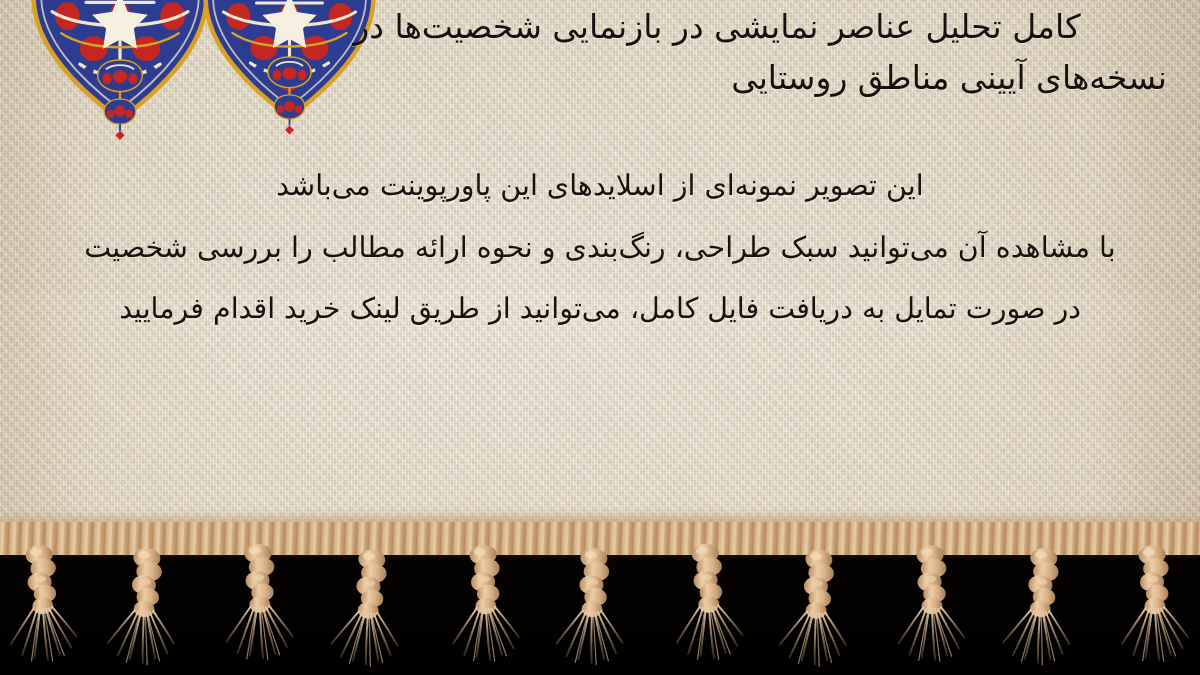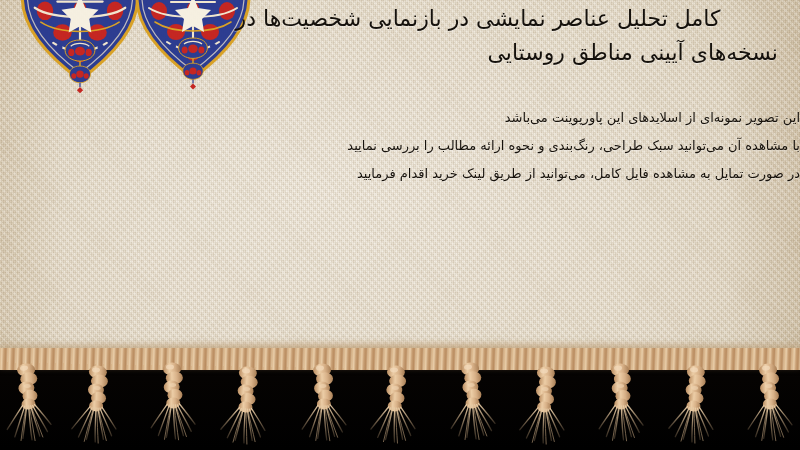--- a/index.html
+++ b/index.html
@@ -93,23 +93,23 @@
     text-shadow: 0 1px 0 rgba(255,255,255,0.35);
   }
   .title .l1 { display:block; }
   .title .l2 { display:block;text-align:right; }
 
   .body-copy {
     position: absolute;
     top: 104px;
     right: 0;
     left: 0;
-    text-align: right;
+    text-align: center;
     color: #17120c;
-    font-size: 13px;
+    font-size: 19px;
     line-height: 2.15;
     text-shadow: 0 1px 0 rgba(255,255,255,0.30);
   }
   .body-copy .ln { display: block; white-space: nowrap; }
 
   
   .fringe {
     position: absolute;
     left: 0;
     right: 0;
@@ -231,22 +231,22 @@
 
   <div class="text-layer">
 
     <div class="title">
       <span class="l1">کامل تحلیل عناصر نمایشی در بازنمایی شخصیت‌ها در</span>
       <span class="l2">نسخه‌های آیینی مناطق روستایی</span>
     </div>
 
     <div class="body-copy">
       <span class="ln">این تصویر نمونه‌ای از اسلایدهای این پاورپوینت می‌باشد</span>
-      <span class="ln">با مشاهده آن می‌توانید سبک طراحی، رنگ‌بندی و نحوه ارائه مطالب را بررسی نمایید</span>
-      <span class="ln">در صورت تمایل به مشاهده فایل کامل، می‌توانید از طریق لینک خرید اقدام فرمایید</span>
+      <span class="ln">با مشاهده آن می‌توانید سبک طراحی، رنگ‌بندی و نحوه ارائه مطالب را بررسی شخصیت</span>
+      <span class="ln">در صورت تمایل به دریافت فایل کامل، می‌توانید از طریق لینک خرید اقدام فرمایید</span>
     </div>
 
   </div>
 
   <div class="fringe">
     <div class="fringe-black"></div>
     <div class="selvedge-fuzz"></div>
     <div class="selvedge"></div>
 
     <svg width="800" height="112" viewBox="0 0 800 112" style="position:absolute;left:0;bottom:0;" xmlns="http://www.w3.org/2000/svg">

